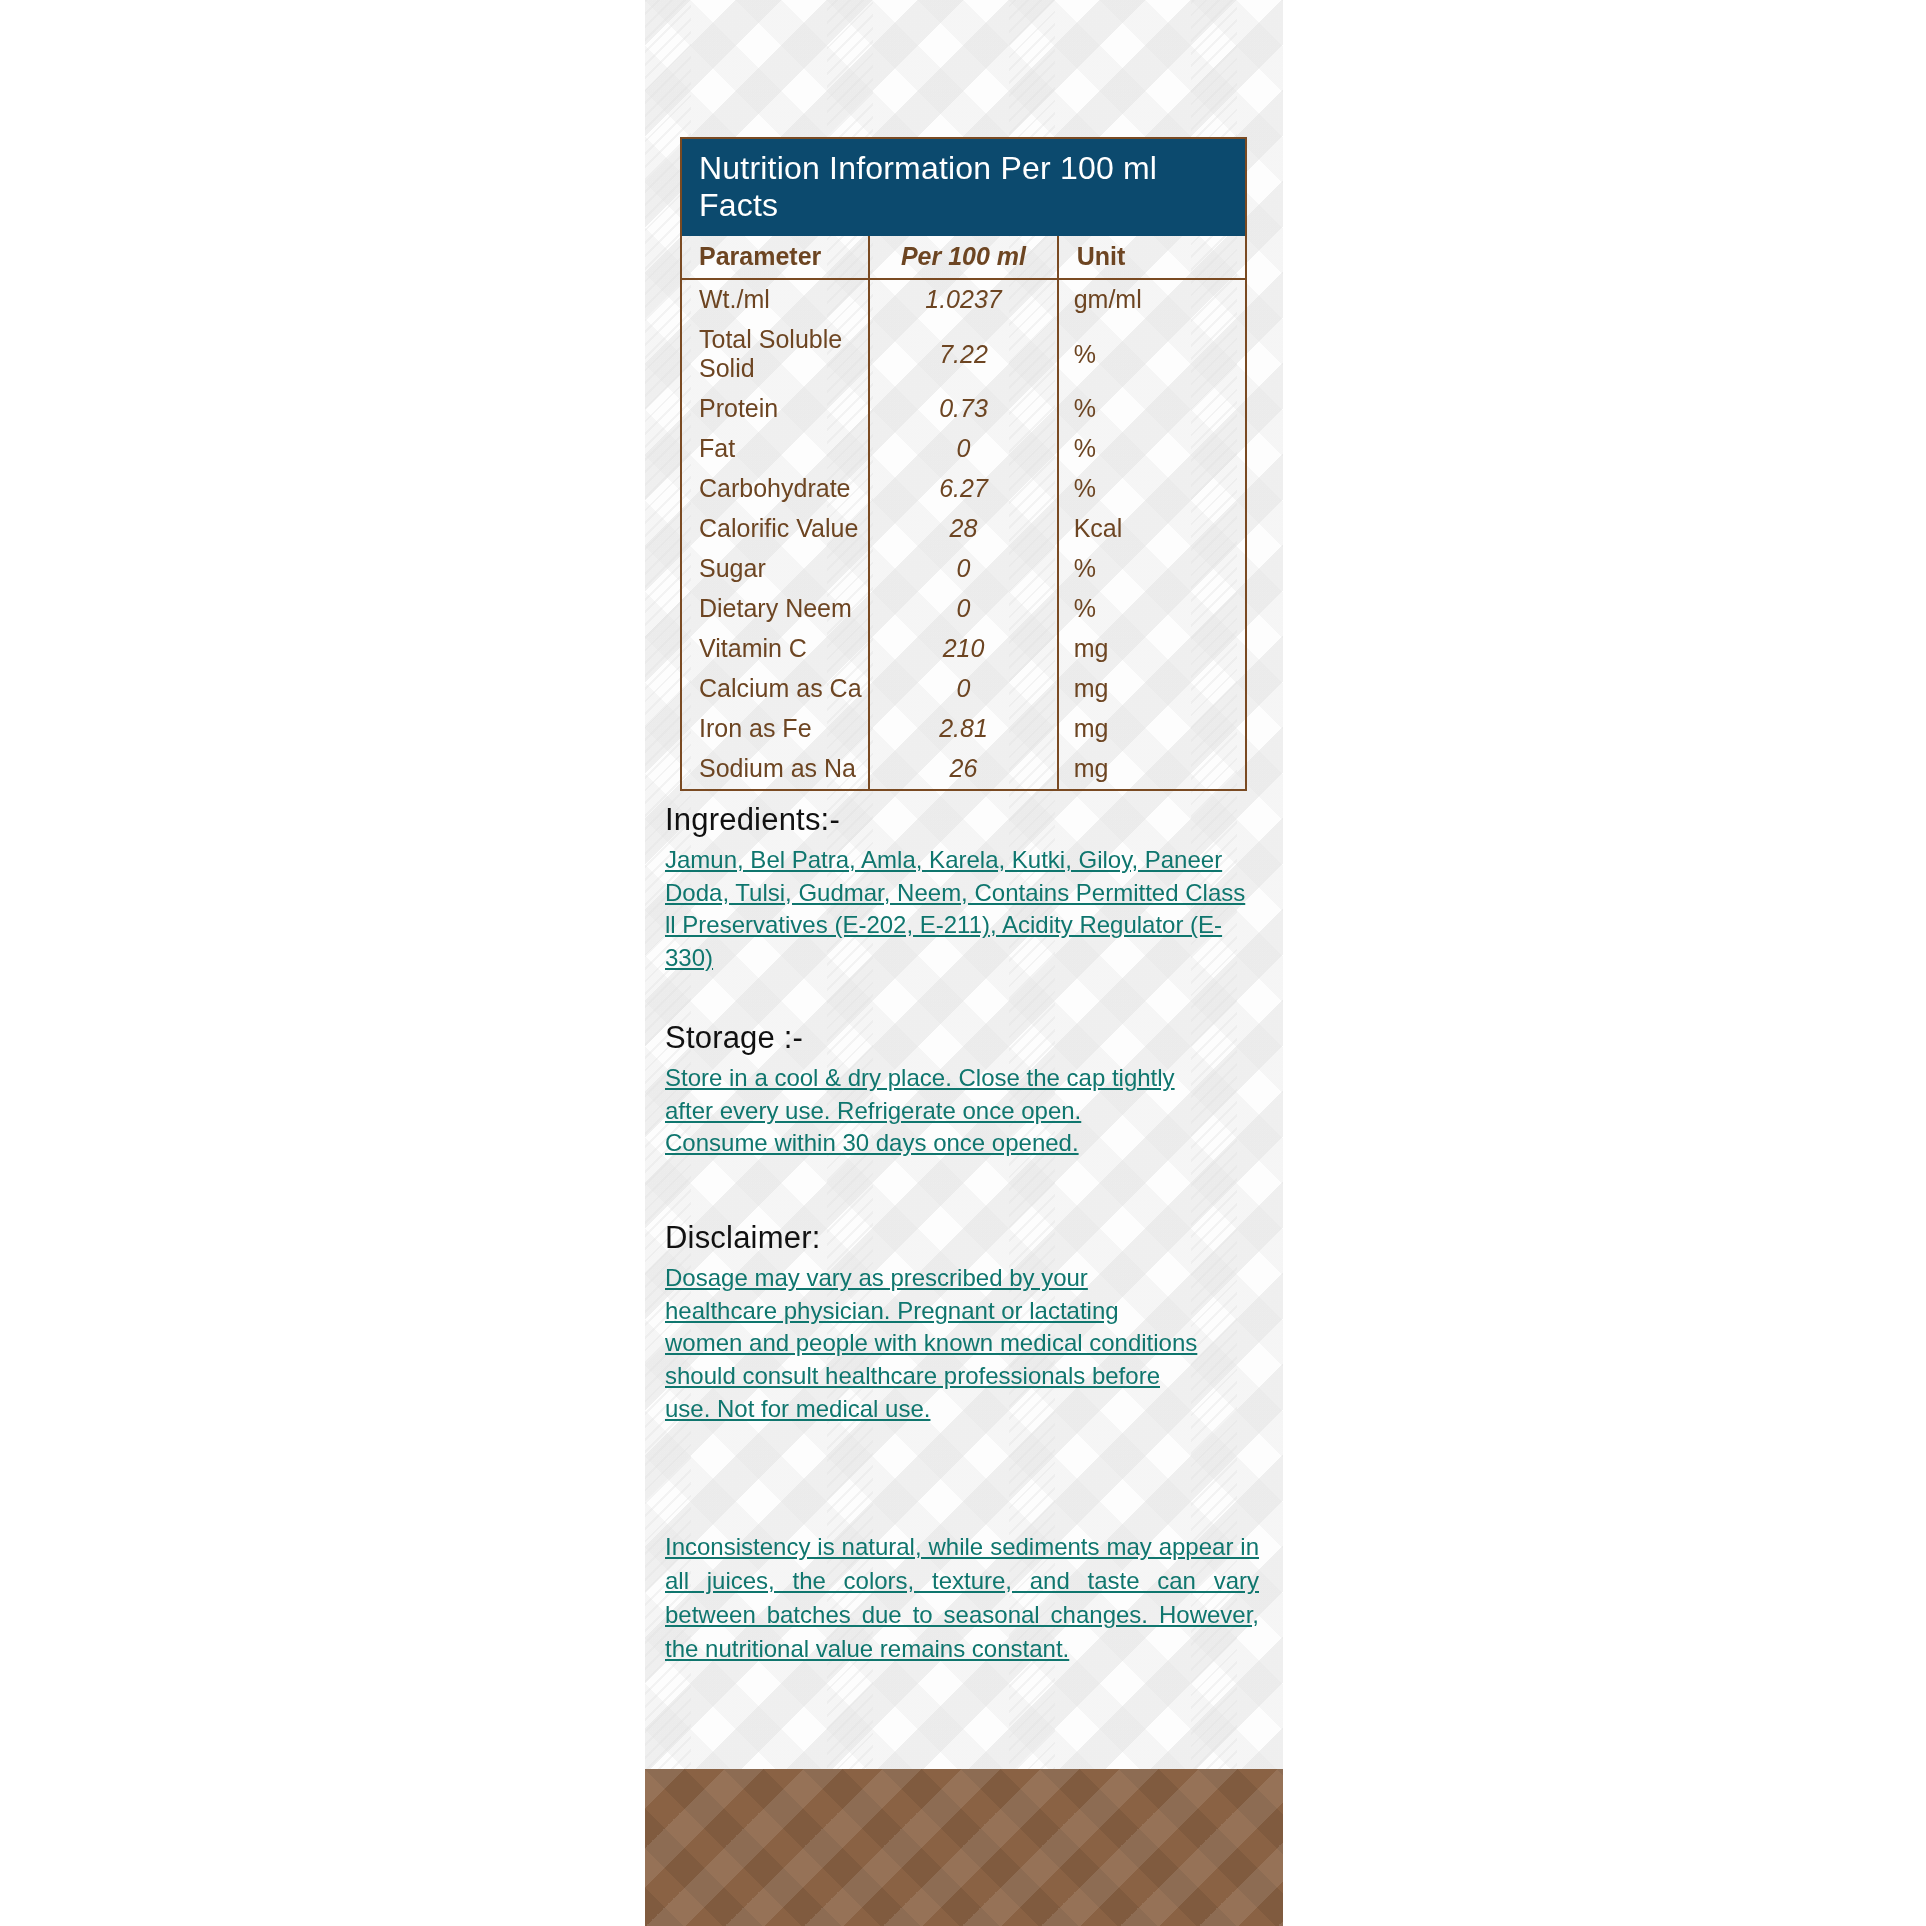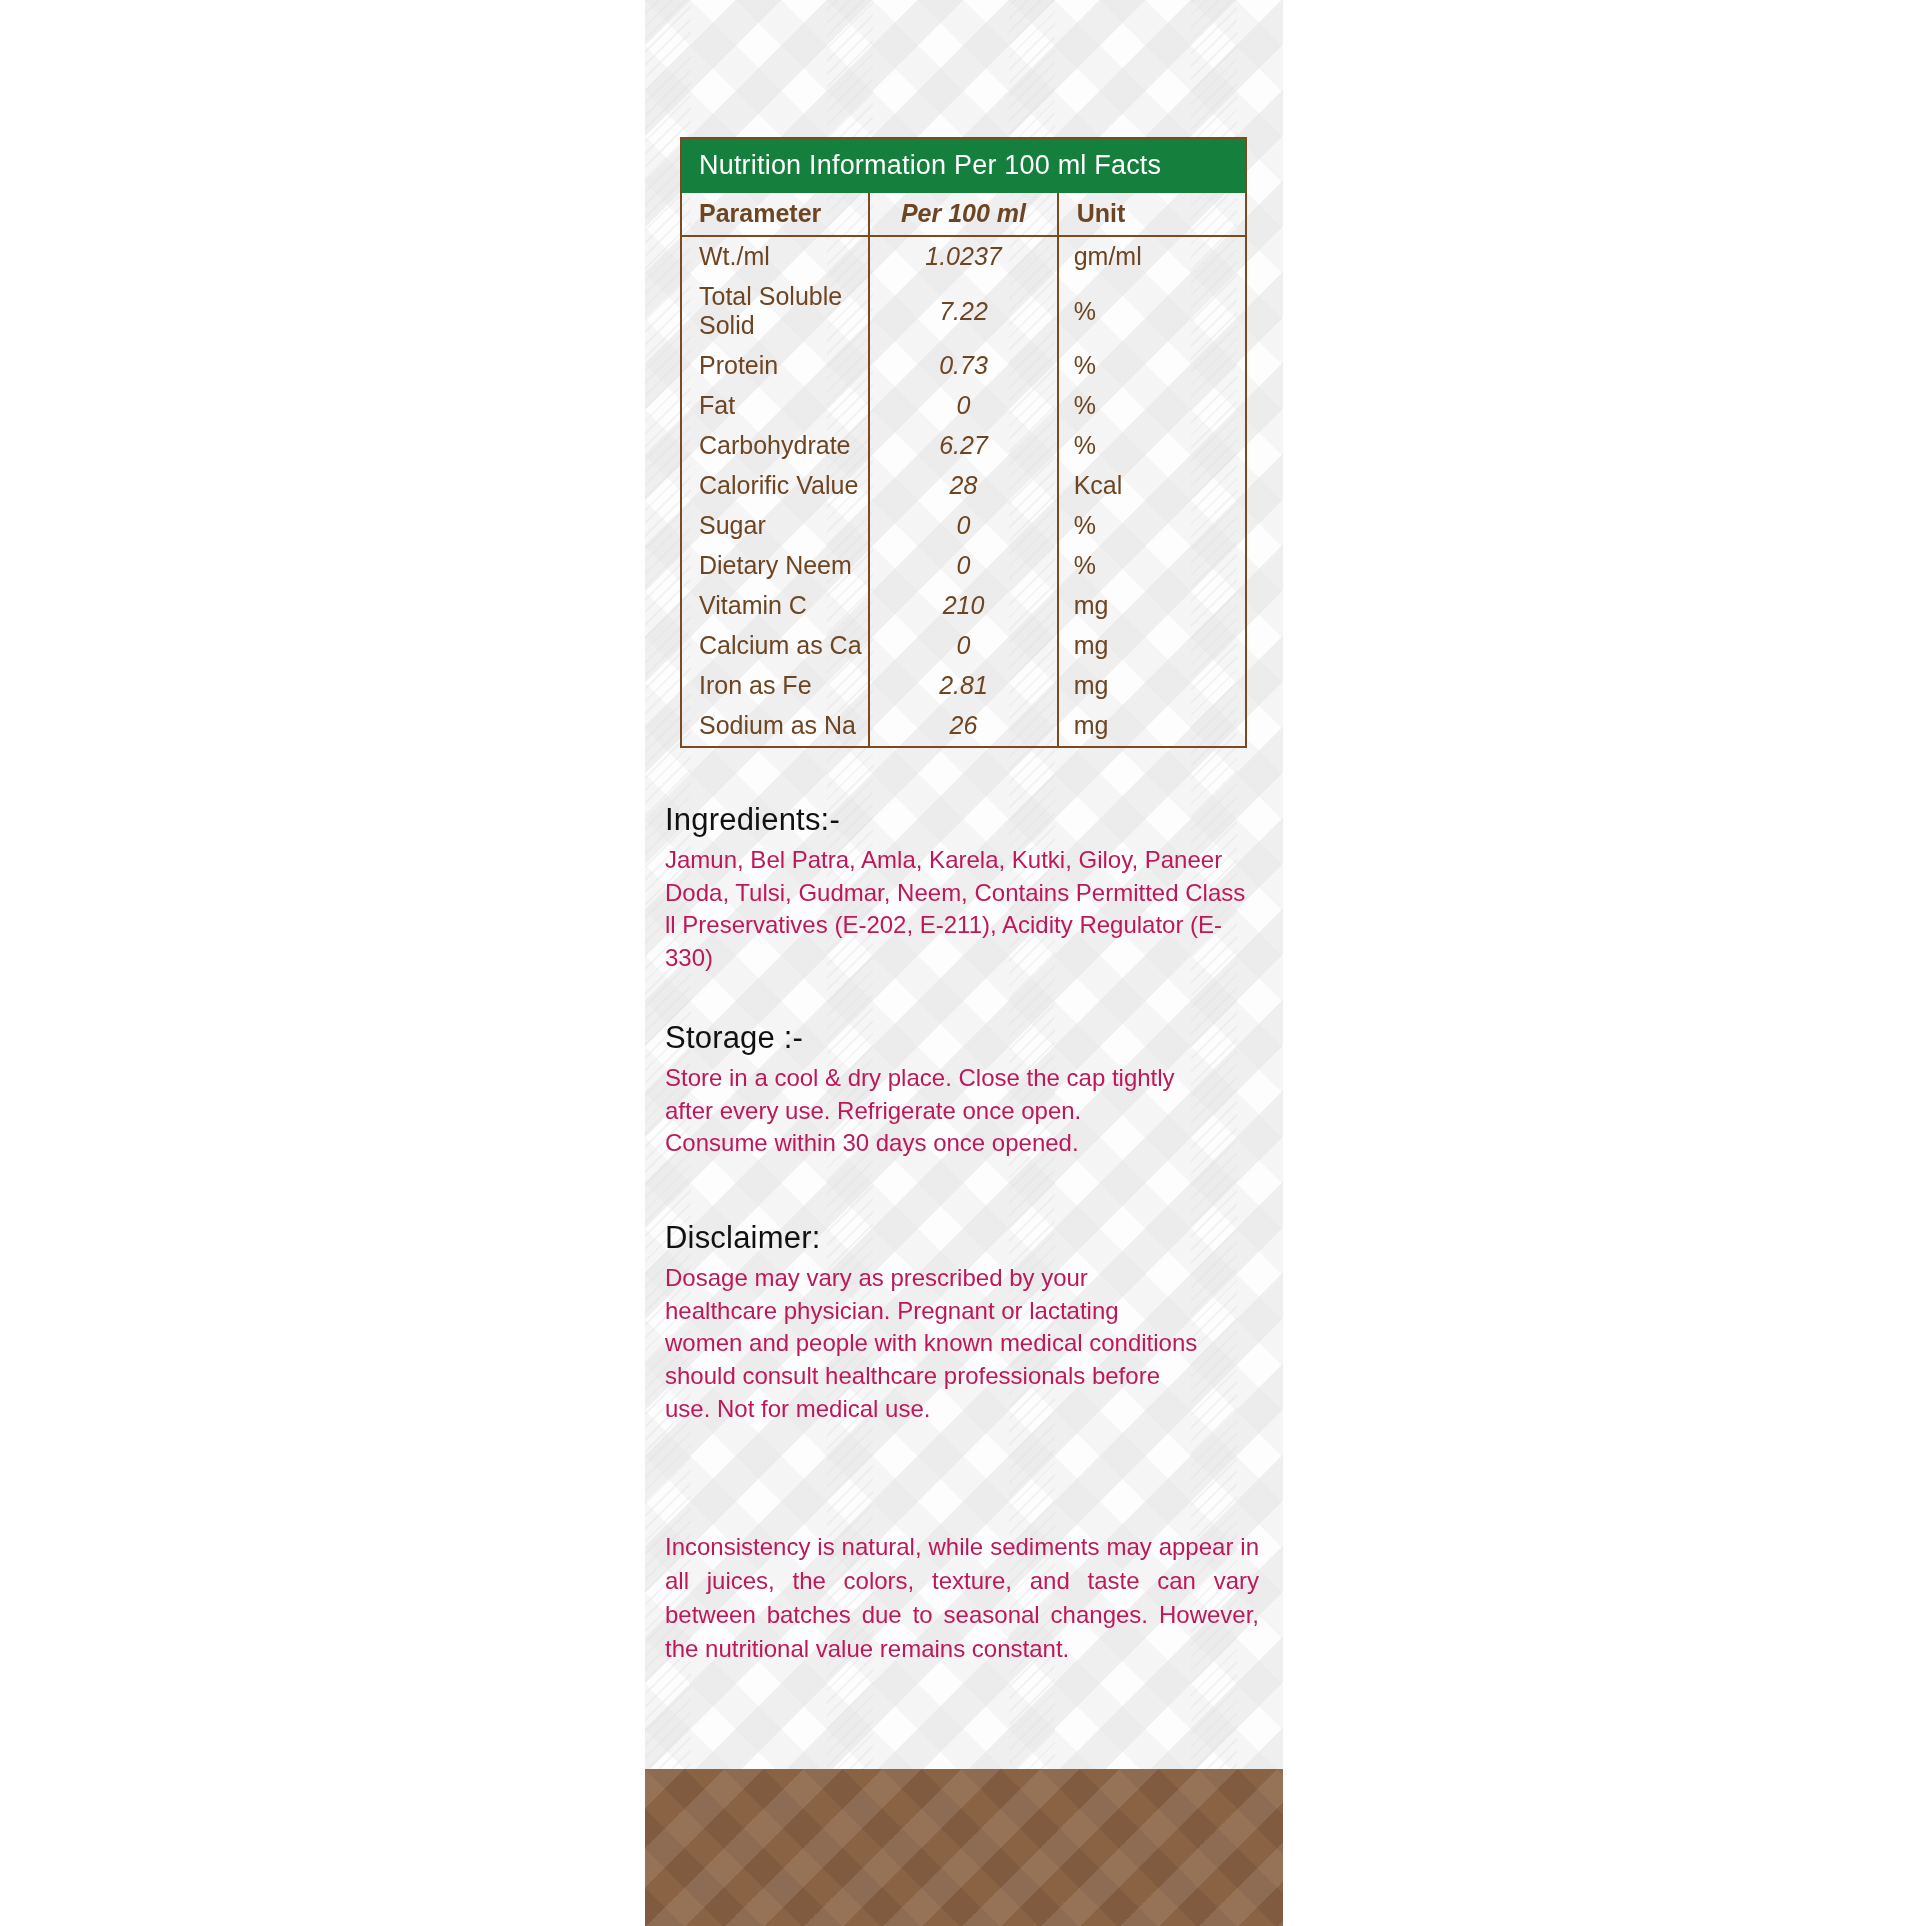--- a/index.html
+++ b/index.html
@@ -56,23 +56,23 @@
   #nutrition-table {
     position: absolute;
     left: 35px;
     top: 137px;
     width: 567px;
     border: 2px solid #7a4a22;
     border-collapse: collapse;
     table-layout: fixed;
   }
   #nutrition-table .title-cell {
-    background: #15803d;
+    background: #0c4a6e;
     color: #ffffff;
-    font-size: 27px;
+    font-size: 32px;
     padding: 11px 0 12px 17px;
     text-align: left;
     font-weight: 400;
     letter-spacing: 0.2px;
   }
   #nutrition-table th.col-head {
     font-size: 25px;
     color: #6d4522;
     font-weight: 700;
     text-align: left;
@@ -112,21 +112,22 @@
     margin: 0 0 6px 0;
     font-size: 31px;
     font-weight: 400;
     color: #111111;
     letter-spacing: 0.2px;
   }
   .section p {
     margin: 0;
     font-size: 24px;
     line-height: 1.36;
-    color: #be185d;
+    color: #0f766e;
+    text-decoration: underline;
   }
   #sec-ingredients { top: 802px; }
   #sec-storage     { top: 1020px; }
   #sec-disclaimer  { top: 1220px; }
   #sec-note        { top: 1530px; }
   #sec-note p {
     text-align: justify;
     line-height: 1.42;
     font-size: 24px;
   }

